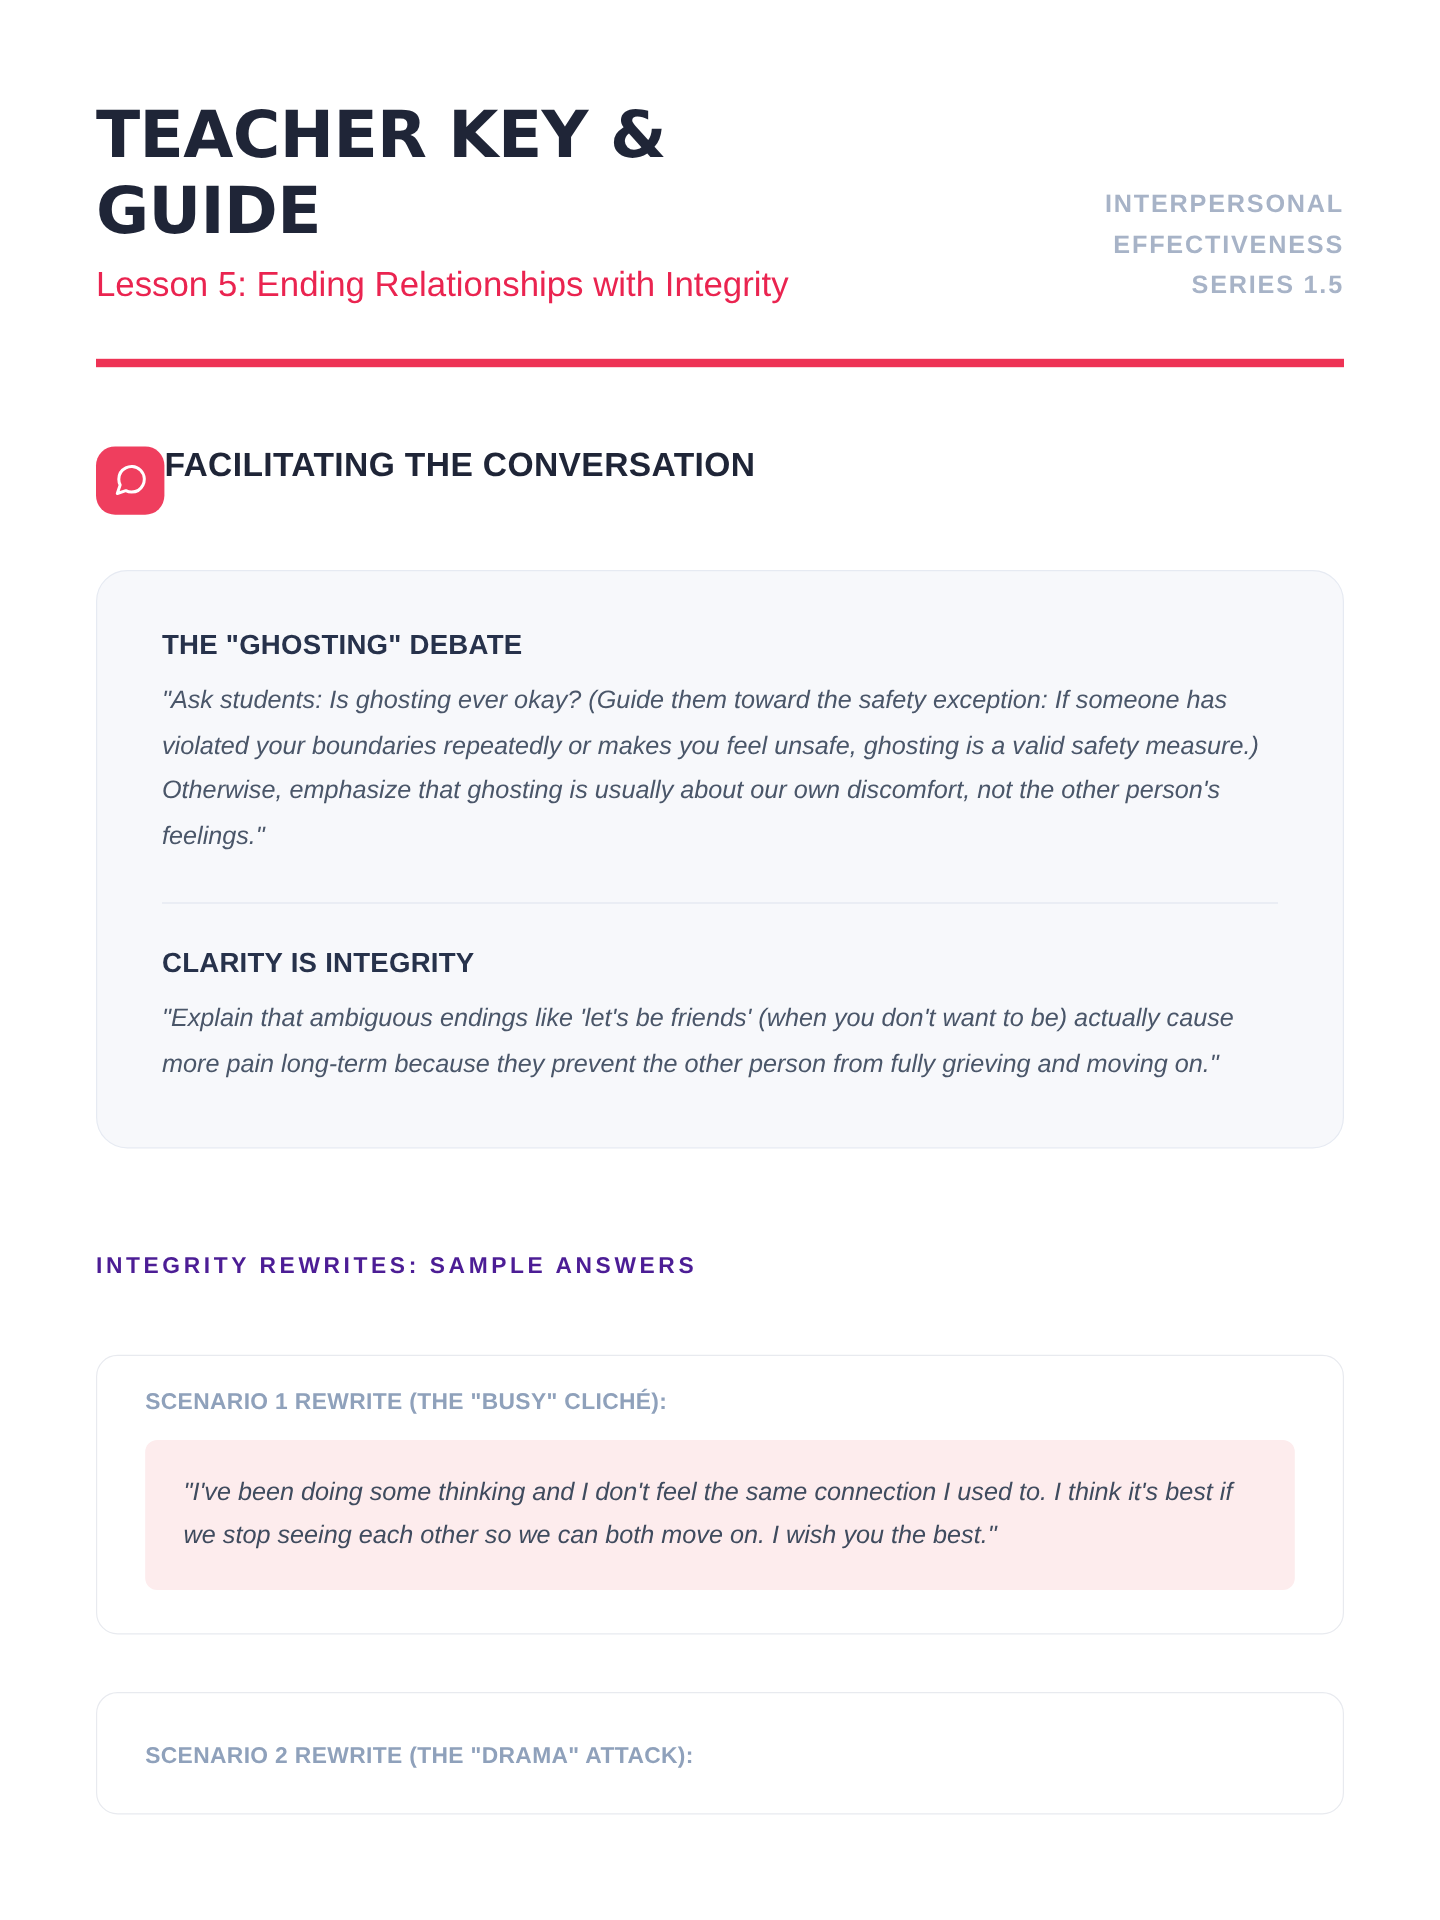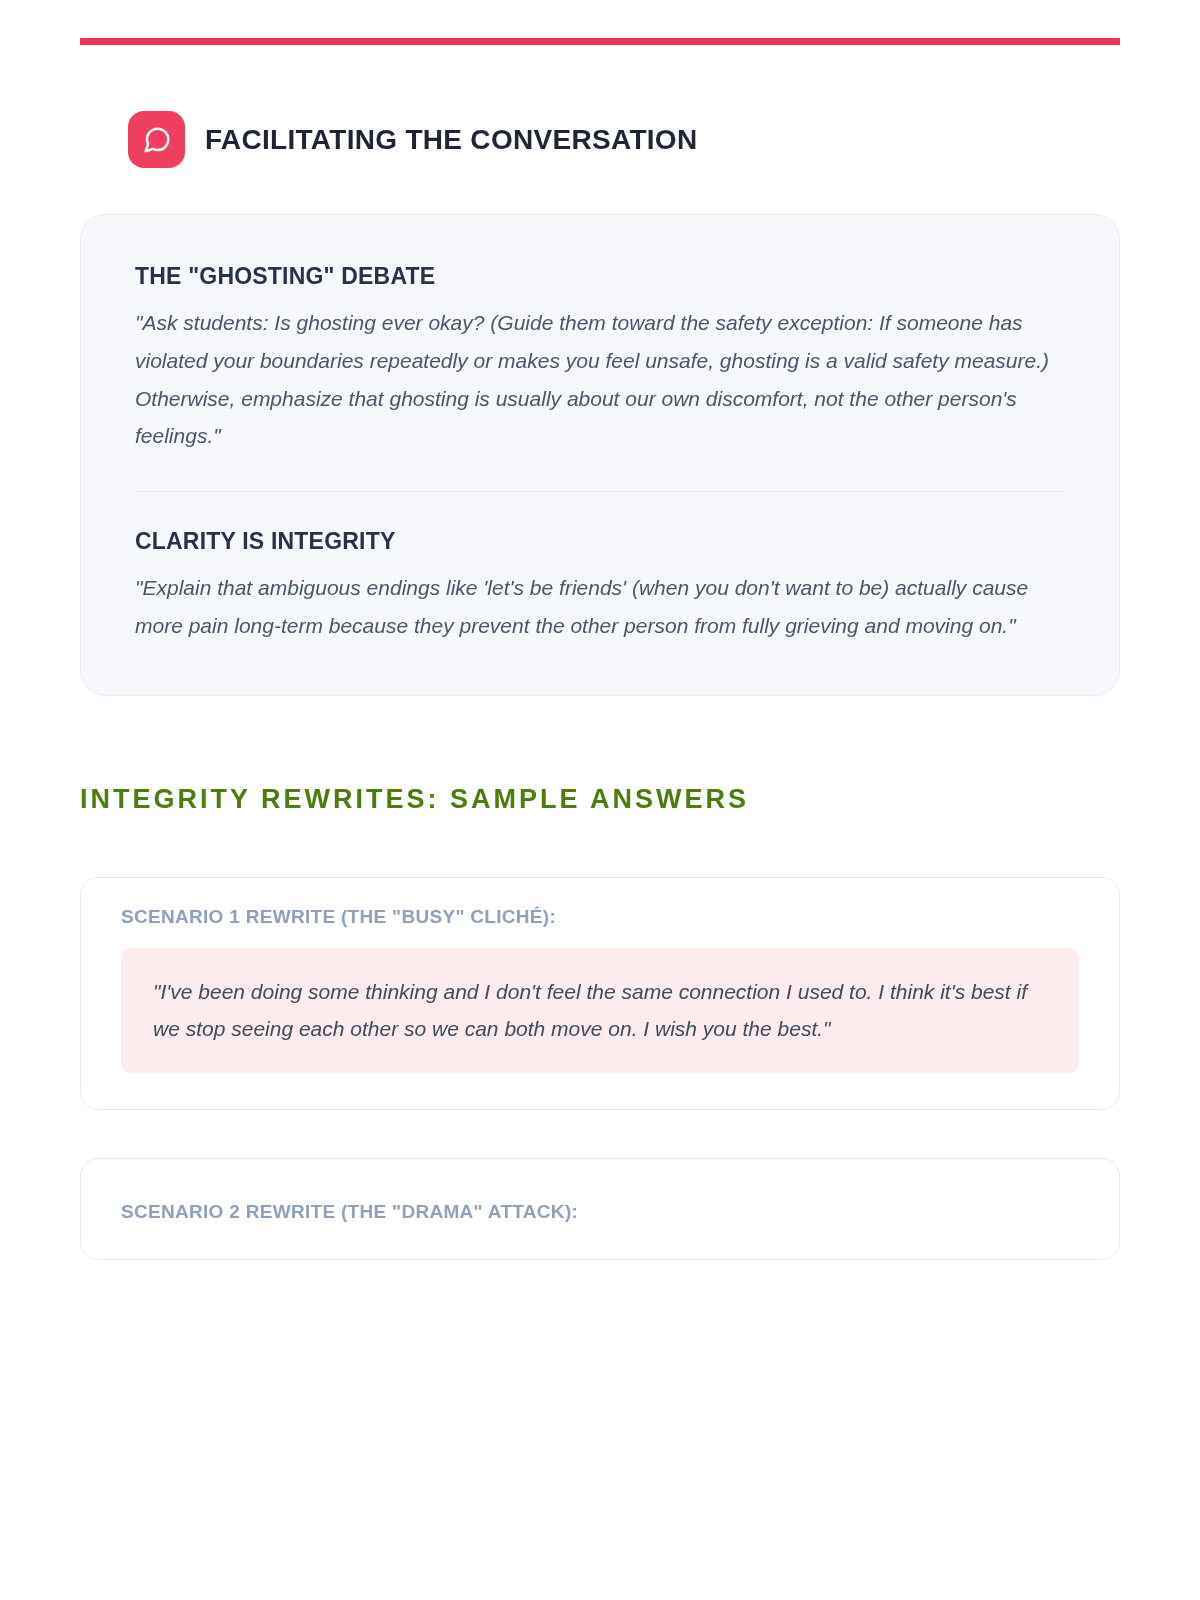--- a/index.html
+++ b/index.html
@@ -49,23 +49,20 @@
     margin-top: 38px;
     height: 7px;
     background: #ee3355;
     border: none;
   }
 
   
   .section-head {
     margin-top: 66px;
     display: flex;
-    align-items: center;
-    gap: 20px;
-    margin-left: 48px;
   }
   .icon-badge {
     width: 57px;
     height: 57px;
     border-radius: 16px;
     background: #ef3e5e;
     display: flex;
     align-items: center;
     justify-content: center;
     flex: 0 0 auto;
@@ -101,24 +98,24 @@
   }
   .card-divider {
     border: none;
     border-top: 1px solid #e2e7ee;
     margin: 36px 0;
   }
 
   
   .rewrites-heading {
     margin-top: 88px;
-    font-size: 27px;
+    font-size: 19px;
     font-weight: 700;
     letter-spacing: 3px;
-    color: #4d7c0f;
+    color: #4c1d95;
   }
   .scenario-card {
     margin-top: 48px;
     background: #ffffff;
     border: 1px solid #e8eaef;
     border-radius: 18px;
     padding: 28px 40px 36px 40px;
   }
   .scenario-card.first { margin-top: 62px; }
   .scenario-label {
@@ -139,20 +136,31 @@
     line-height: 1.75;
     color: #3f4b5e;
   }
   .scenario-card.second .scenario-label { margin-top: 14px; }
 </style>
 </head>
 <body>
 
 <div class="page">
 
+  <header class="doc-header">
+    <div class="title-block">
+      <h1 class="doc-title">TEACHER KEY &amp; GUIDE</h1>
+      <p class="doc-subtitle">Lesson 5: Ending Relationships with Integrity</p>
+    </div>
+    <div class="series-meta">
+      <span>INTERPERSONAL</span>
+      <span>EFFECTIVENESS</span>
+      <span>SERIES 1.5</span>
+    </div>
+  </header>
 
   <div class="accent-rule"></div>
 
   <section>
     <div class="section-head">
       <span class="icon-badge">
         <svg viewBox="0 0 24 24" fill="none" stroke="#ffffff" stroke-width="2" stroke-linecap="round" stroke-linejoin="round">
           <path d="M21 11.5a8.38 8.38 0 0 1-.9 3.8 8.5 8.5 0 0 1-7.6 4.7 8.38 8.38 0 0 1-3.8-.9L3 21l1.9-5.7a8.38 8.38 0 0 1-.9-3.8 8.5 8.5 0 0 1 4.7-7.6 8.38 8.38 0 0 1 3.8-.9h.5a8.48 8.48 0 0 1 8 8v.5z"></path>
         </svg>
       </span>

